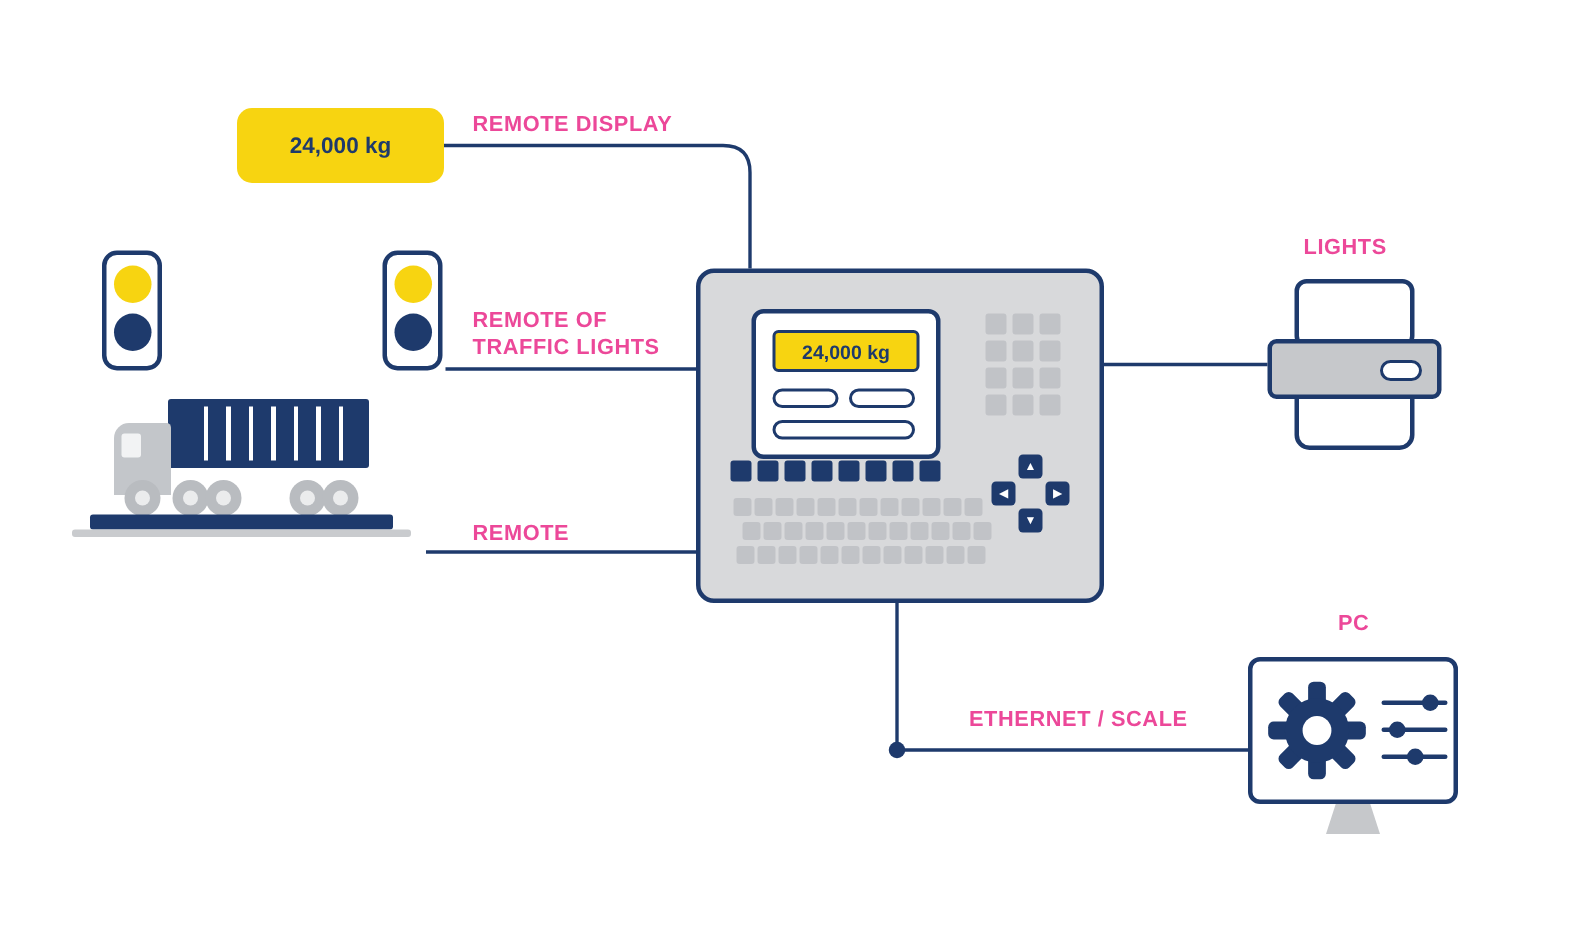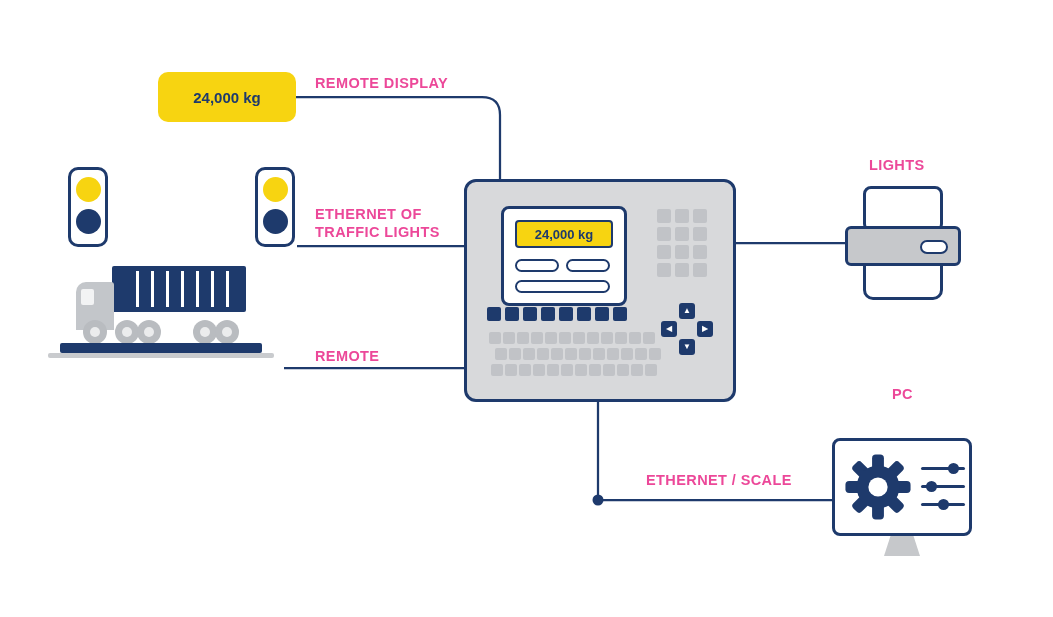--- a/index.html
+++ b/index.html
@@ -105,21 +105,21 @@
   <div class="lbl" style="left:315px; top:74px;">REMOTE DISPLAY</div>
 
   <div class="tlight" style="left:68px;">
     <div class="lamp y"></div>
     <div class="lamp b"></div>
   </div>
   <div class="tlight" style="left:255px;">
     <div class="lamp y"></div>
     <div class="lamp b"></div>
   </div>
-  <div class="lbl" style="left:315px; top:205px;">ETHERNET OF
+  <div class="lbl" style="left:315px; top:205px;">REMOTE OF
 TRAFFIC LIGHTS</div>
 
   <div>
     <div class="trailer">
       <div class="ribs"></div>
     </div>
     <div class="cab">
       <div class="win"></div>
     </div>
     <div class="wheel" style="left:83px;">
@@ -229,21 +229,21 @@
 
   <div class="lbl" style="left:869px; top:156px;">LIGHTS</div>
   <div class="printer">
     <div class="p-top"></div>
     <div class="p-bottom"></div>
     <div class="p-band">
       <div class="p-slot"></div>
     </div>
   </div>
 
-  <div class="lbl" style="left:892px; top:385px;">PC</div>
+  <div class="lbl" style="left:892px; top:407px;">PC</div>
   <div class="lbl" style="left:646px; top:471px;">ETHERNET / SCALE</div>
   <div class="monitor">
     <svg viewBox="0 0 100 100" width="74" height="74" style="position:absolute; left:6px; top:9px;">
       <g fill="#1e3a6c">
         <rect x="42" y="6" width="16" height="88" rx="5"></rect>
         <rect x="42" y="6" width="16" height="88" rx="5" transform="rotate(45 50 50)"></rect>
         <rect x="42" y="6" width="16" height="88" rx="5" transform="rotate(90 50 50)"></rect>
         <rect x="42" y="6" width="16" height="88" rx="5" transform="rotate(135 50 50)"></rect>
         <circle cx="50" cy="50" r="29"></circle>
       </g>

